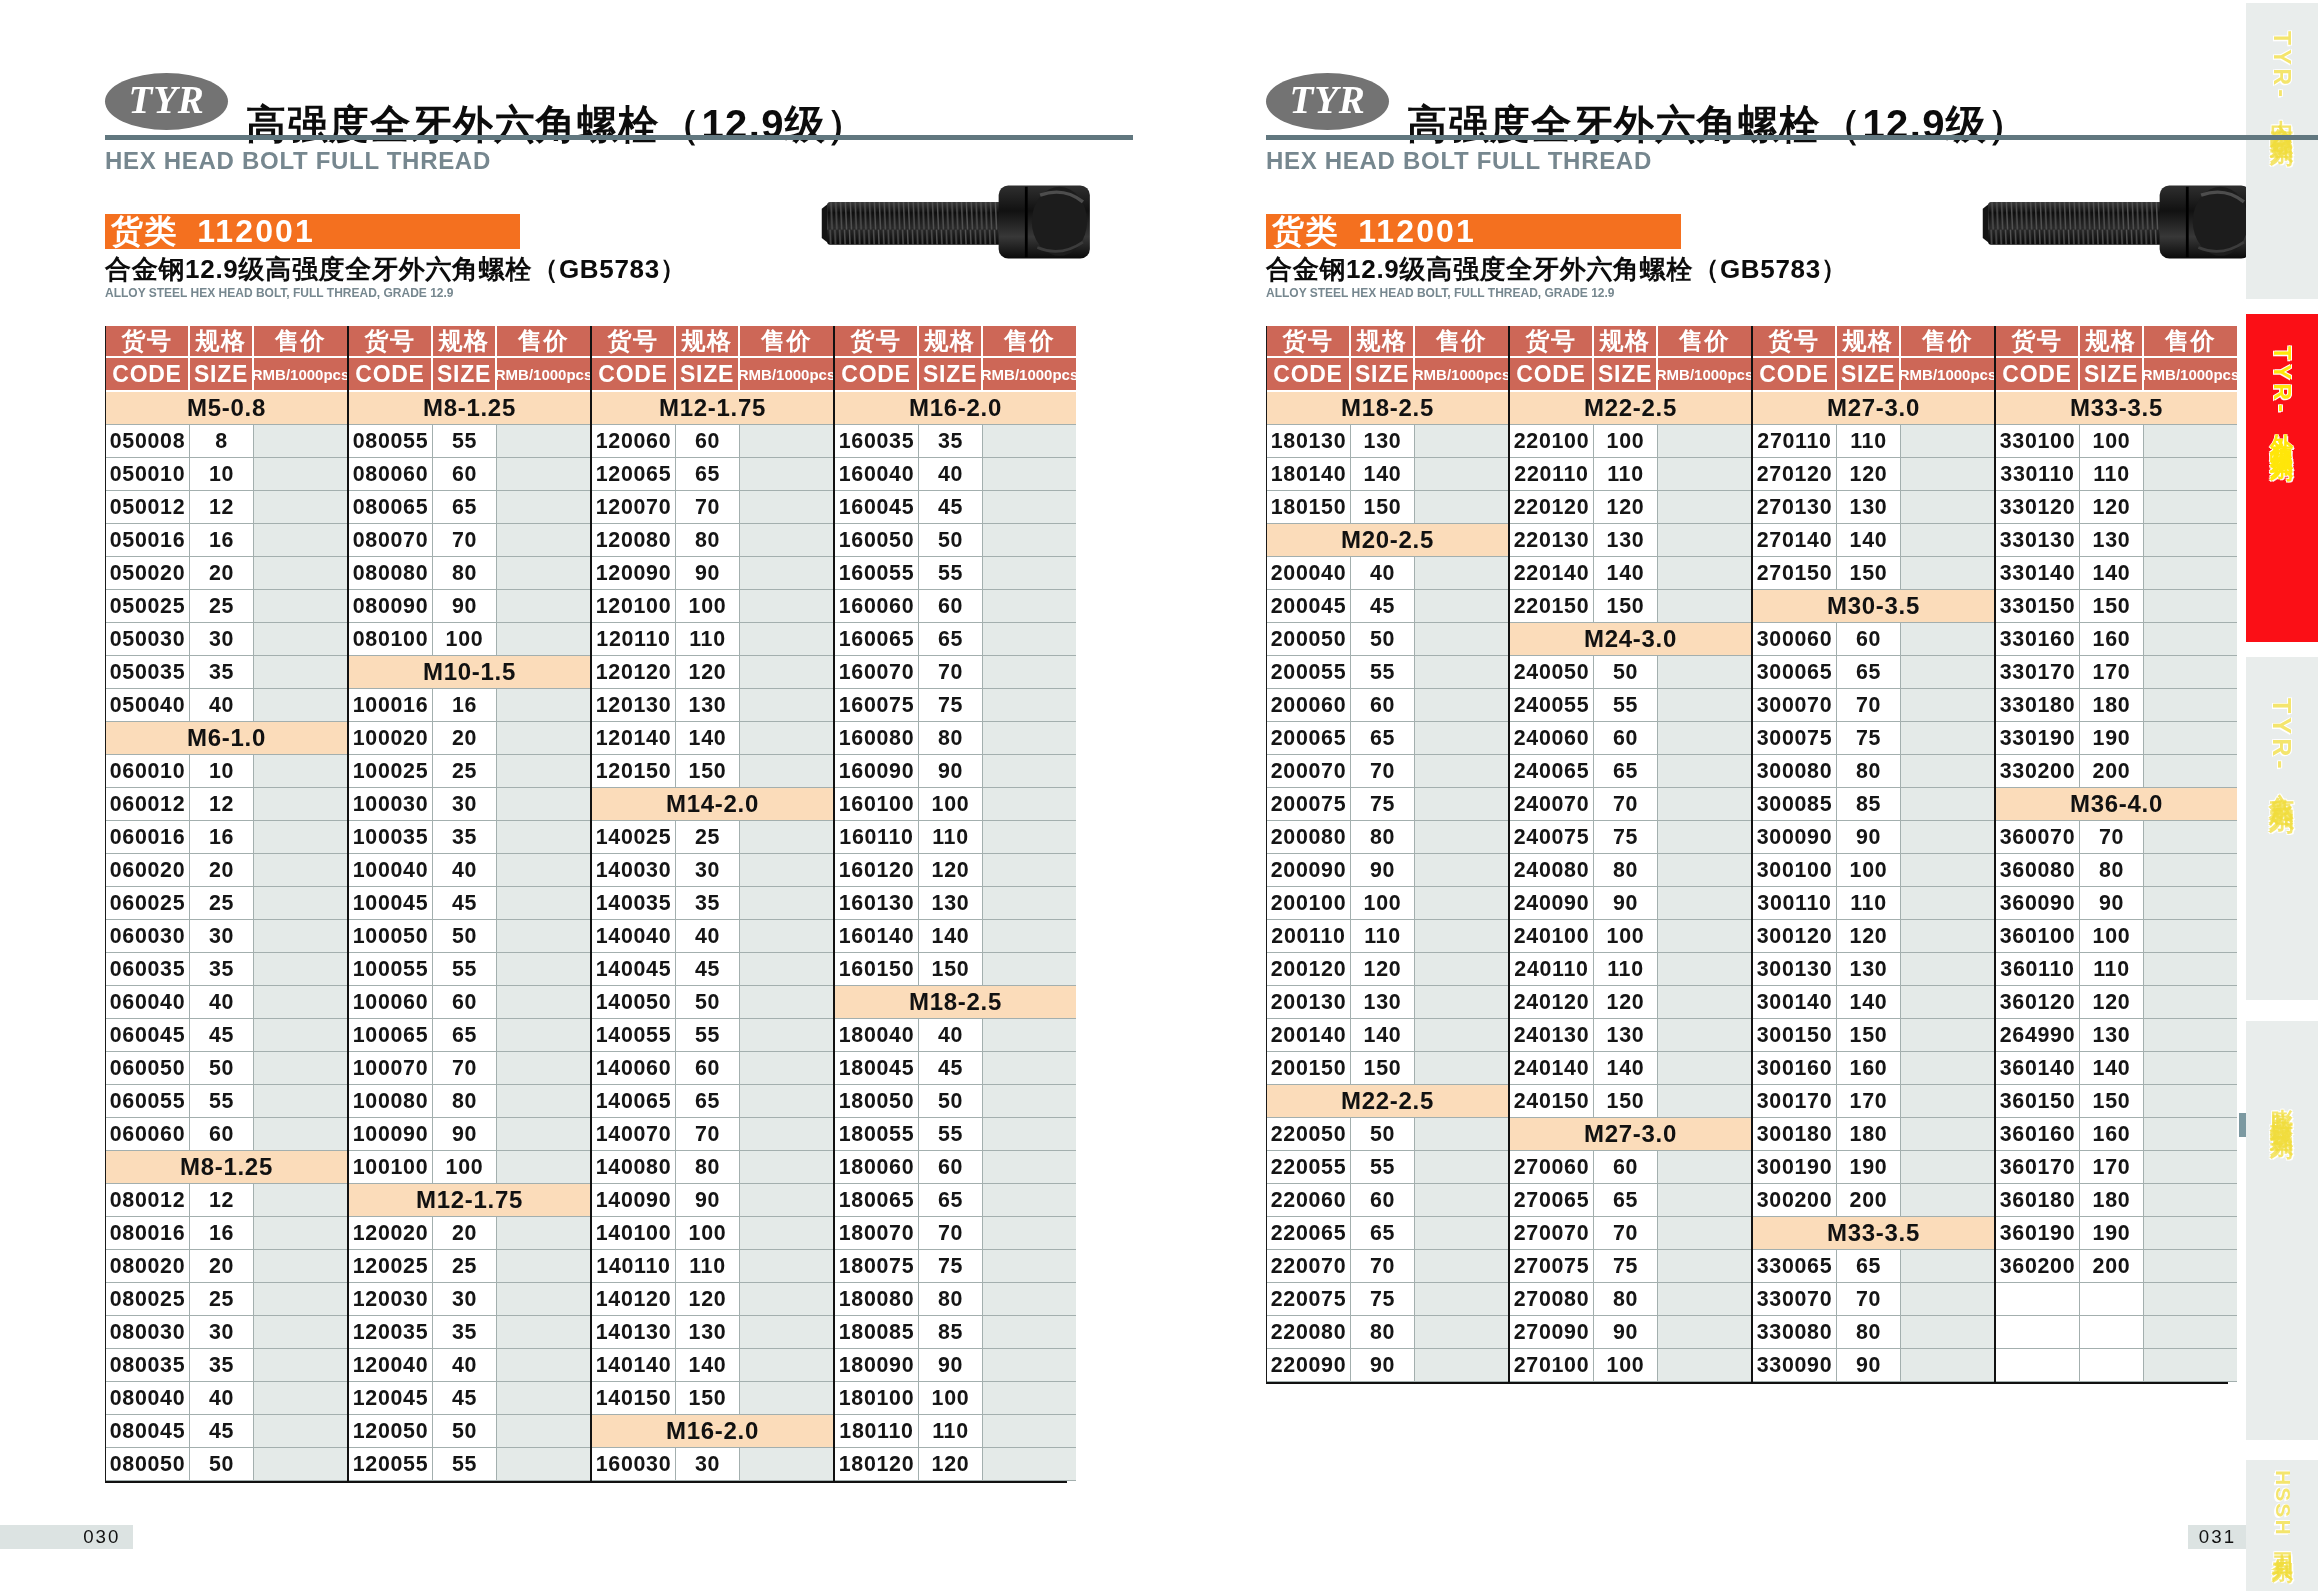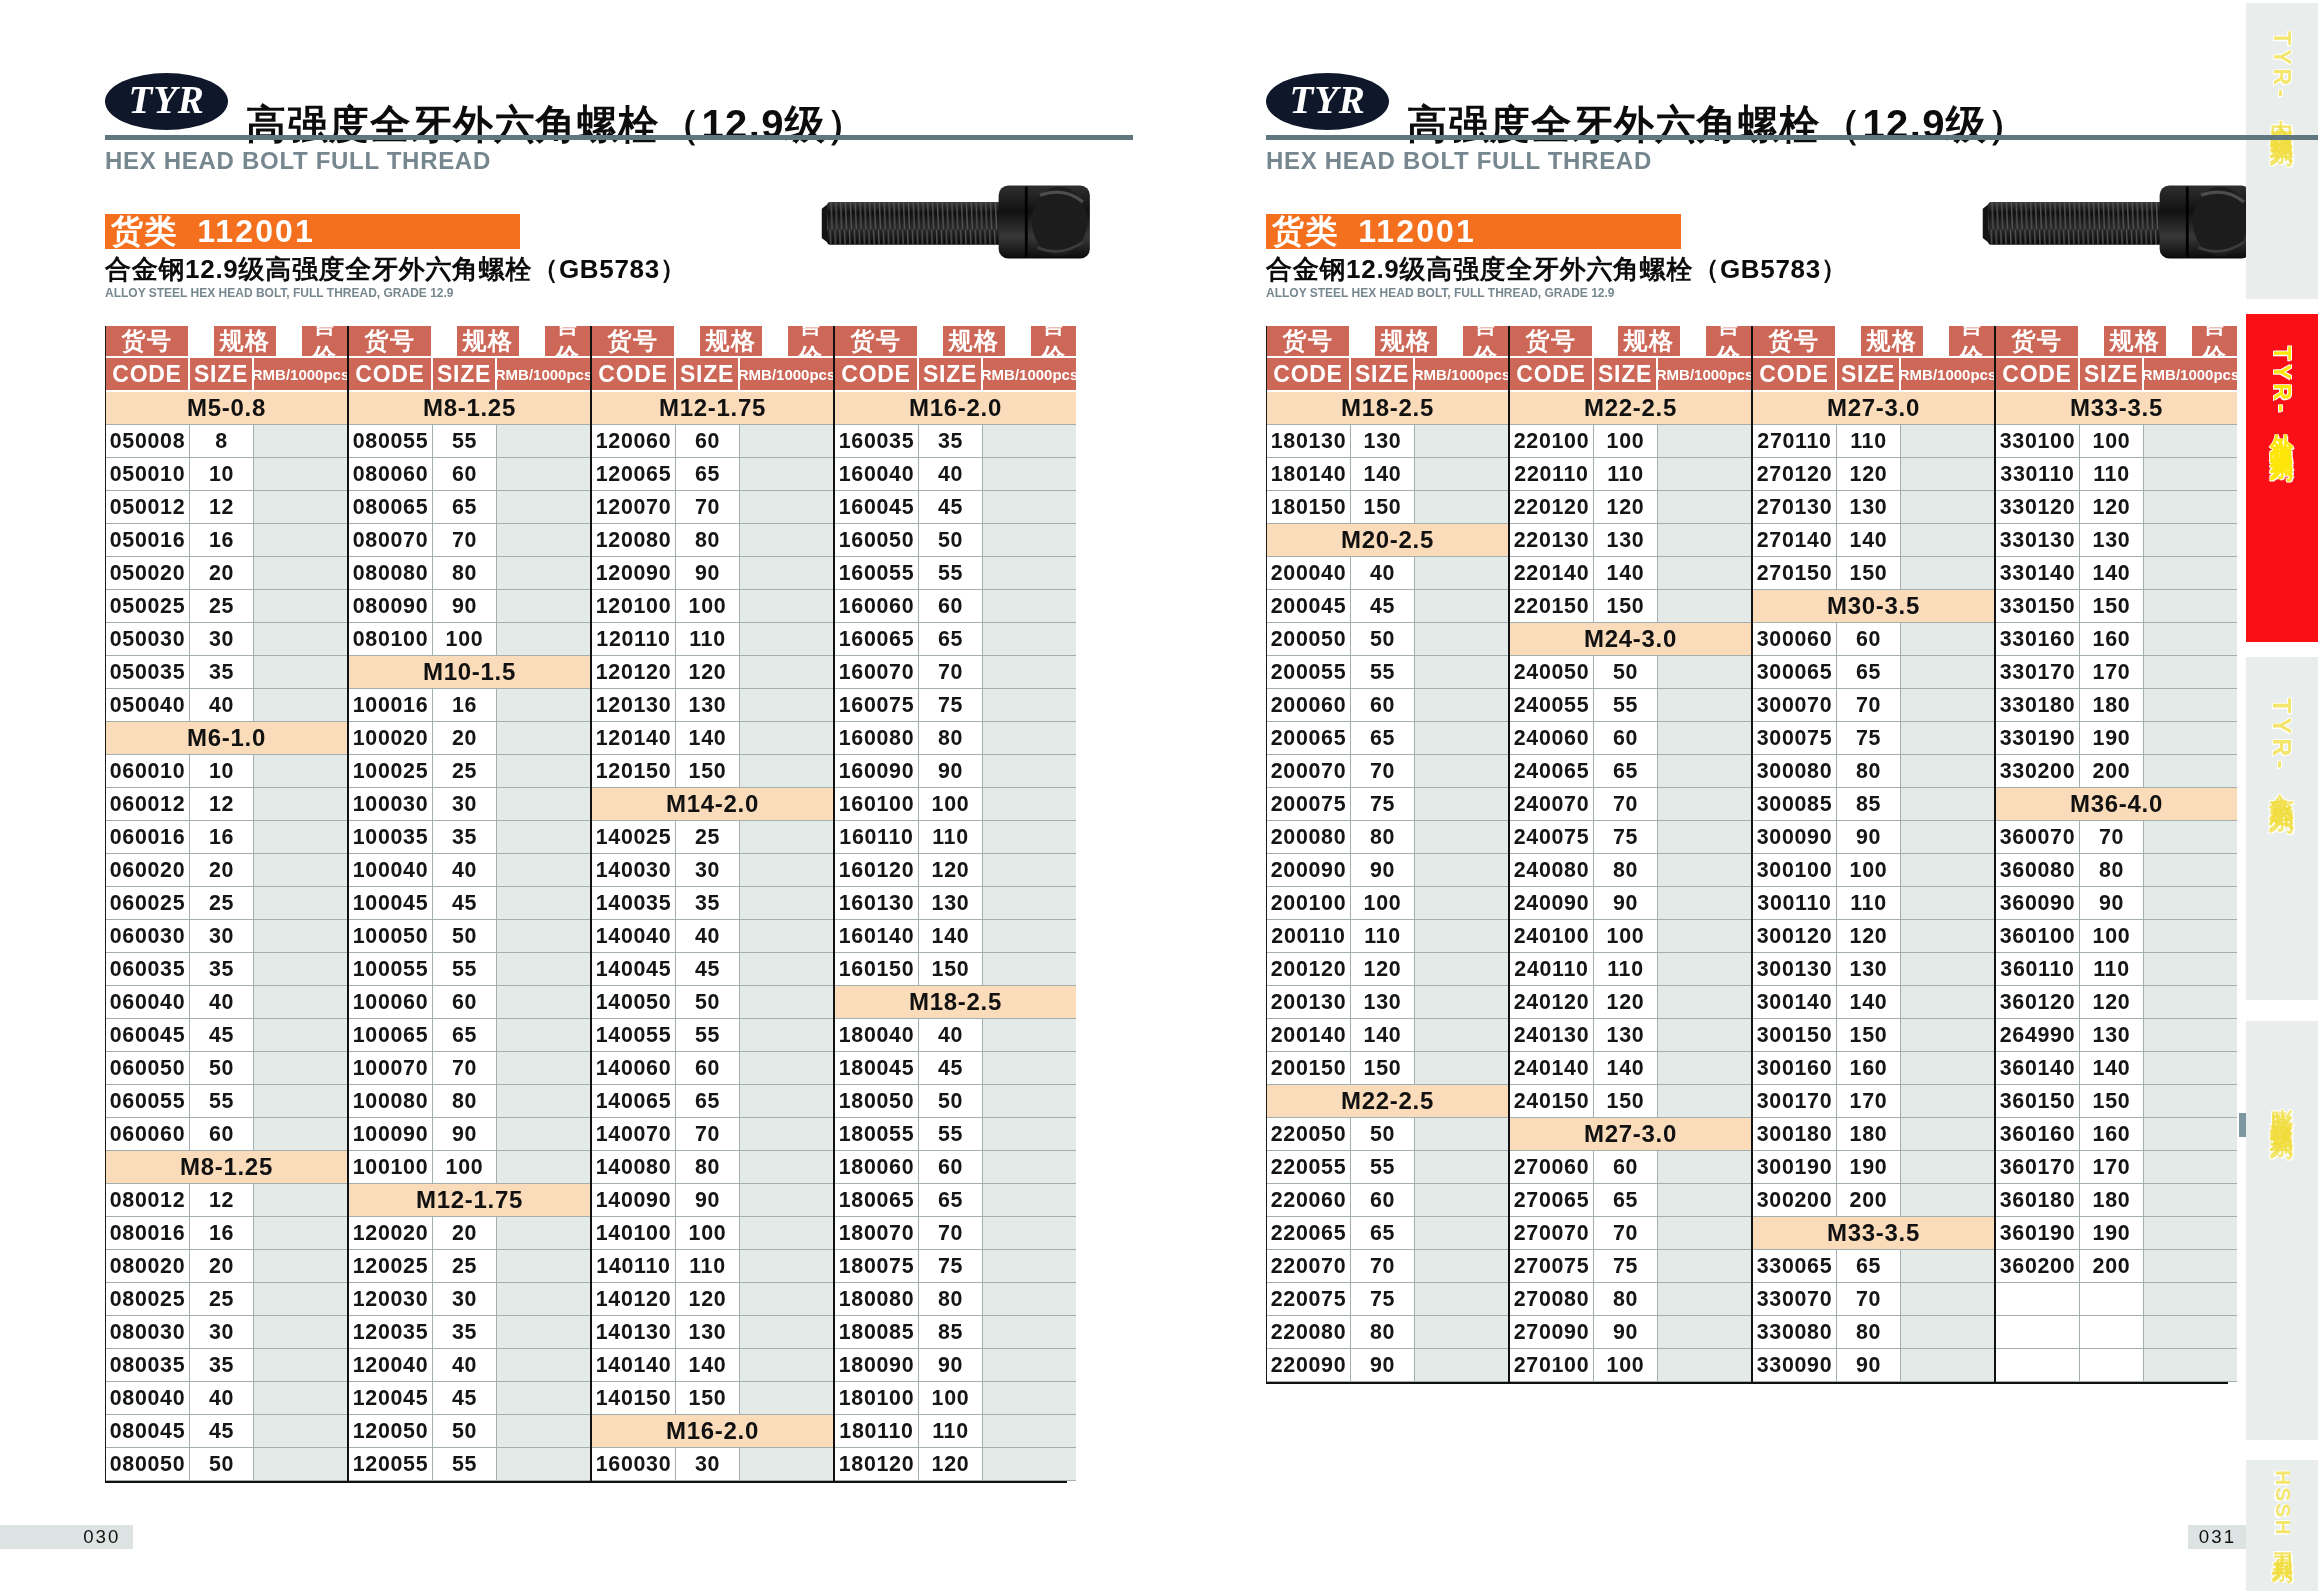--- a/index.html
+++ b/index.html
@@ -8,21 +8,21 @@
     position:relative; width:2319px; height:1592px; overflow:hidden;
     font-family:"Liberation Sans", sans-serif;
   }
   .page { position:absolute; top:0; width:1161px; height:1592px; background:#fff; }
   .pg-left  { left:0; }
   .pg-right { left:1161px; }
 
   
   .logo {
     position:absolute; left:105px; top:73px; width:123px; height:57px;
-    background:#0f172a; border-radius:50%;
+    background:#737373; border-radius:50%;
     color:#fff; font-family:"Liberation Serif", serif; font-style:italic; font-weight:700;
     font-size:39px; text-align:center; line-height:54px; letter-spacing:0.7px;
   }
   .title {
     position:absolute; left:246px; top:77px; height:55px;
     font-size:40px; font-weight:800; color:#0c0c0c; letter-spacing:1.4px; white-space:nowrap;margin-top:20px;
   }
   .rule { position:absolute; left:105px; top:135px; height:4.8px; background:#61777f; z-index:4; }
   .pg-left  .rule { width:1028px; }
   .pg-right .rule { width:1053px; }
@@ -47,21 +47,21 @@
   .bolt { position:absolute; left:819px; top:181px; width:275px; height:82px; }
 
   
   .cattable {
     position:absolute; left:105px; top:326px; width:962px;
     border-left:1.4px solid #1a1a1a; border-right:1.4px solid #1a1a1a; border-bottom:2.8px solid #111;
     display:flex;
   }
   .group { width:241px; display:flex; flex-direction:column; }
   .group + .group { border-left:2.8px solid #111; width:243px; }
-  .hrow1 { height:32px; display:flex;gap:24px; }
+  .hrow1 { height:32px; display:flex; }
   .hrow2 { height:34px; display:flex; }
   .th {
     background:#cd6757; color:#fff; font-weight:700; text-align:center;
     border-right:2.1px solid #fff; border-bottom:2.1px solid #fff;
     display:flex; align-items:center; justify-content:center; overflow:hidden;
   }
   .th:last-child { border-right:none; }
   .hrow1 .th { font-size:24px; letter-spacing:1.4px; }
   .hrow2 .th { font-size:23px; letter-spacing:0.7px; }
   .hrow2 .th.price { font-size:15px; letter-spacing:0; }

